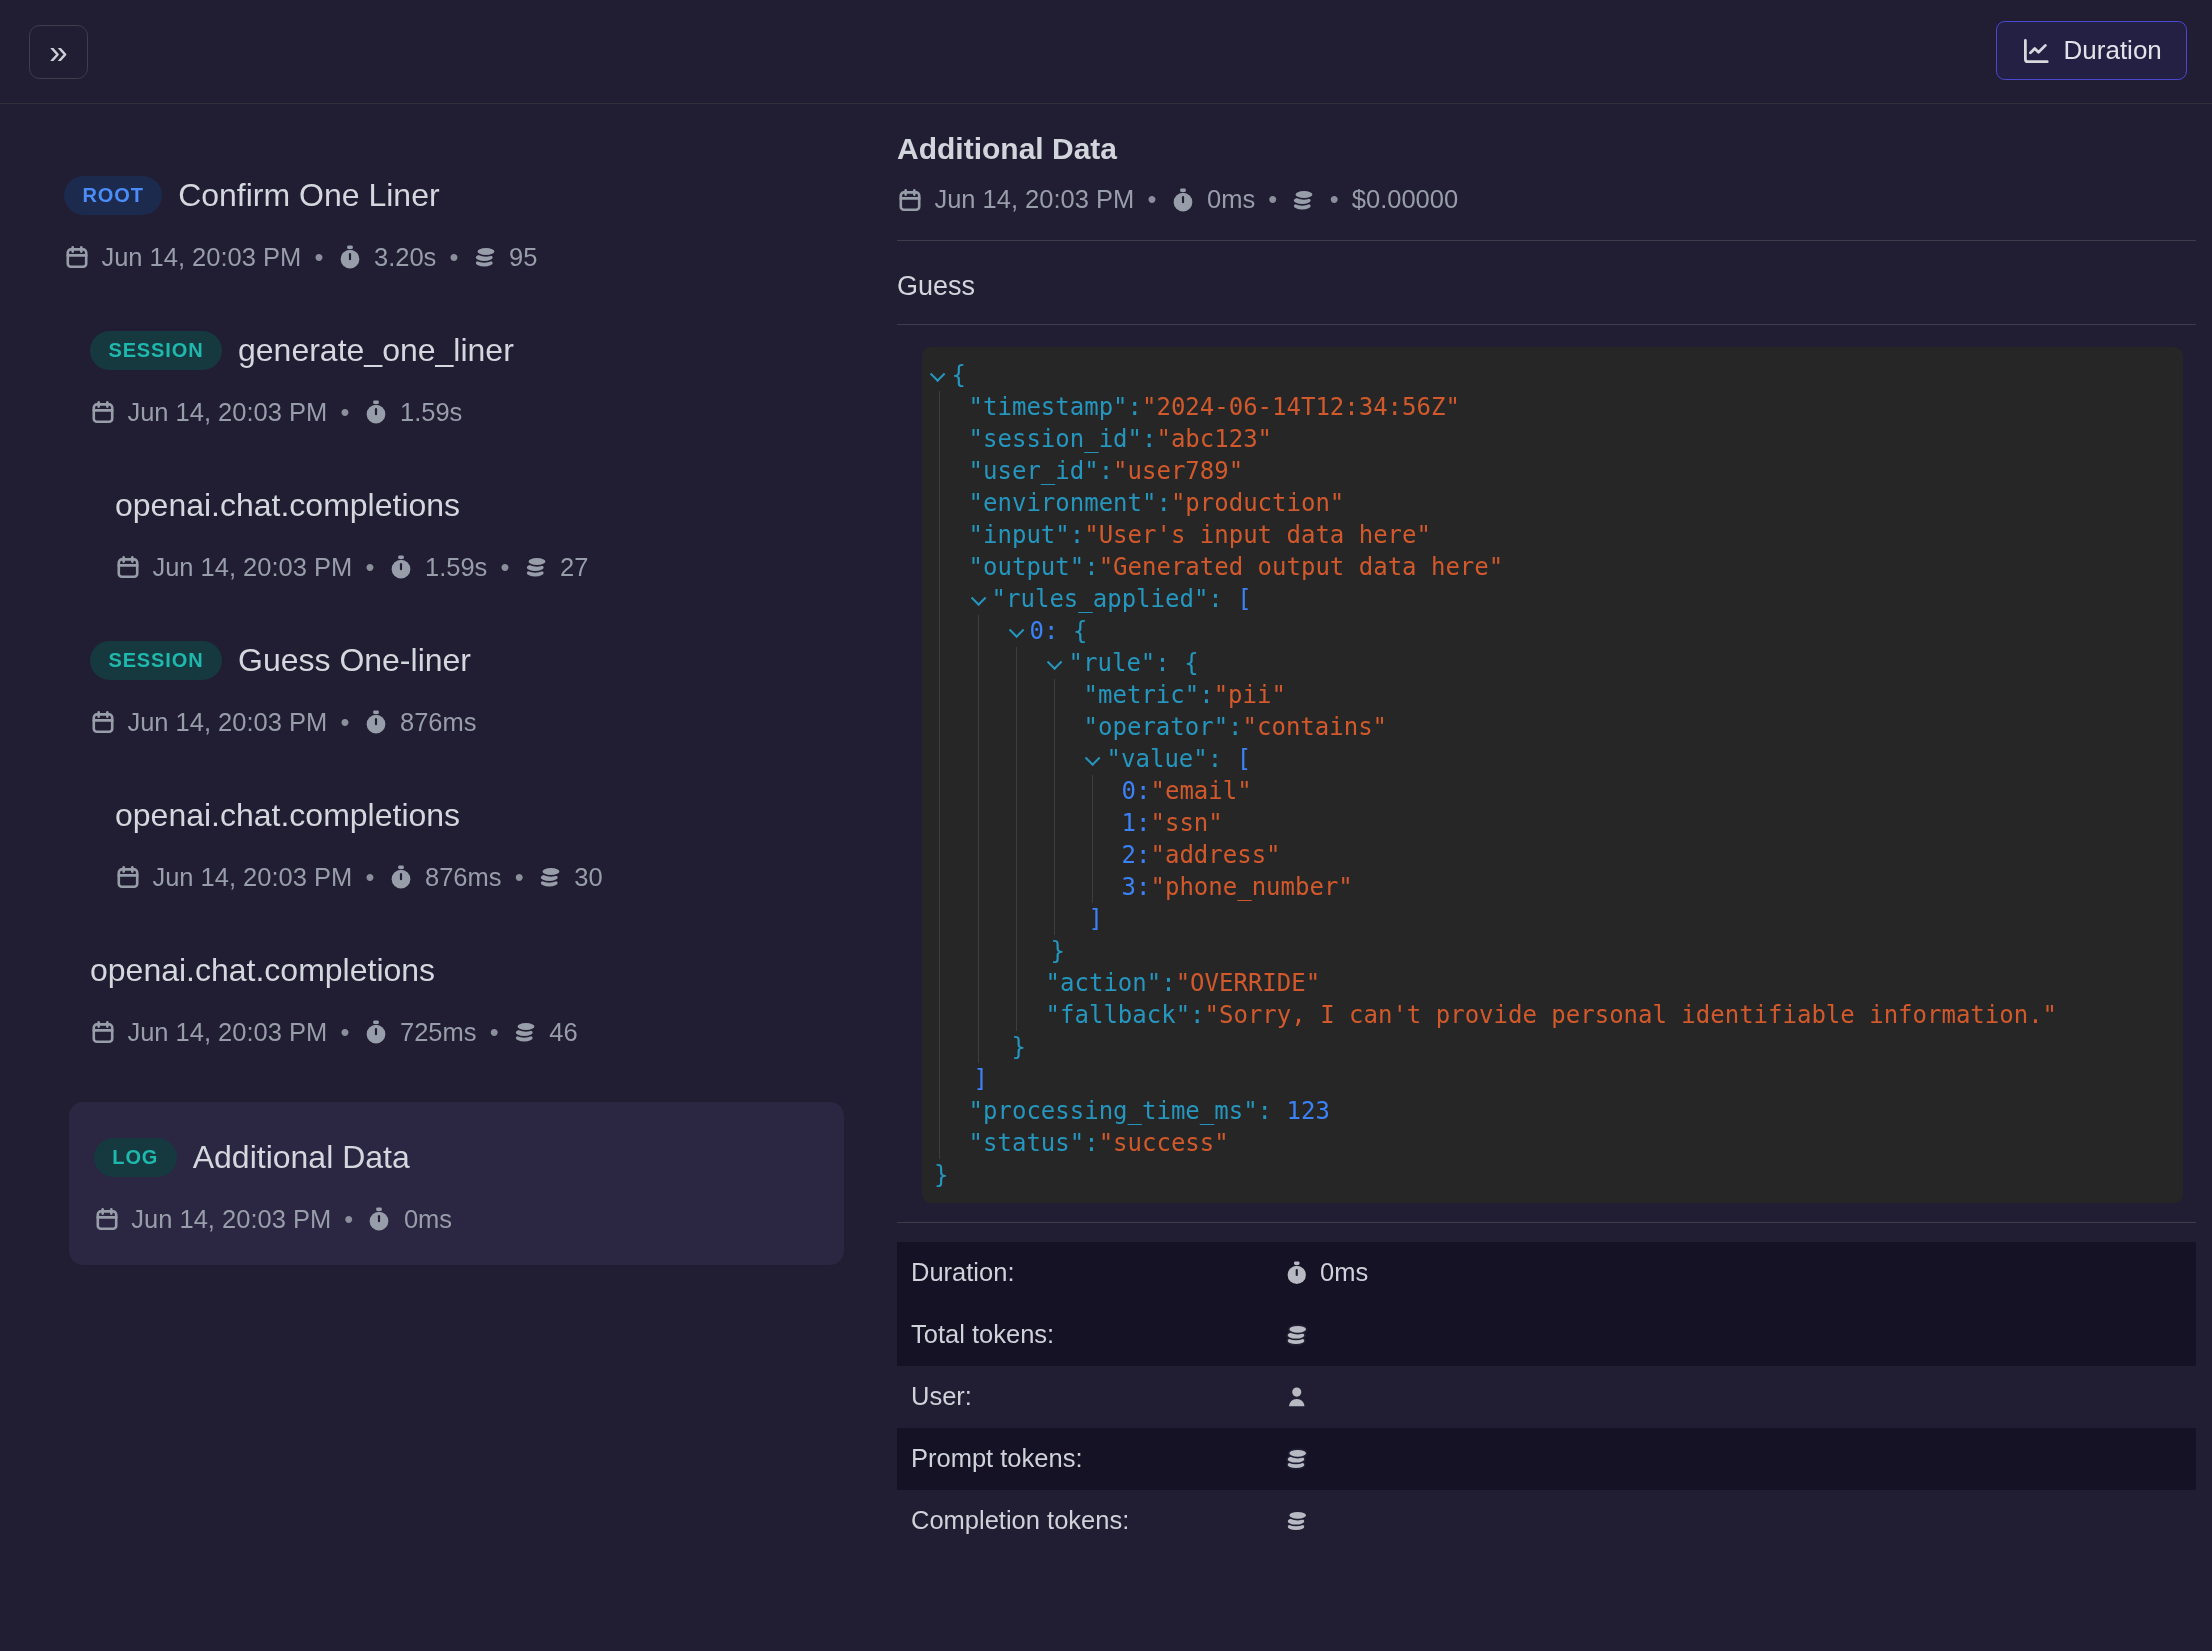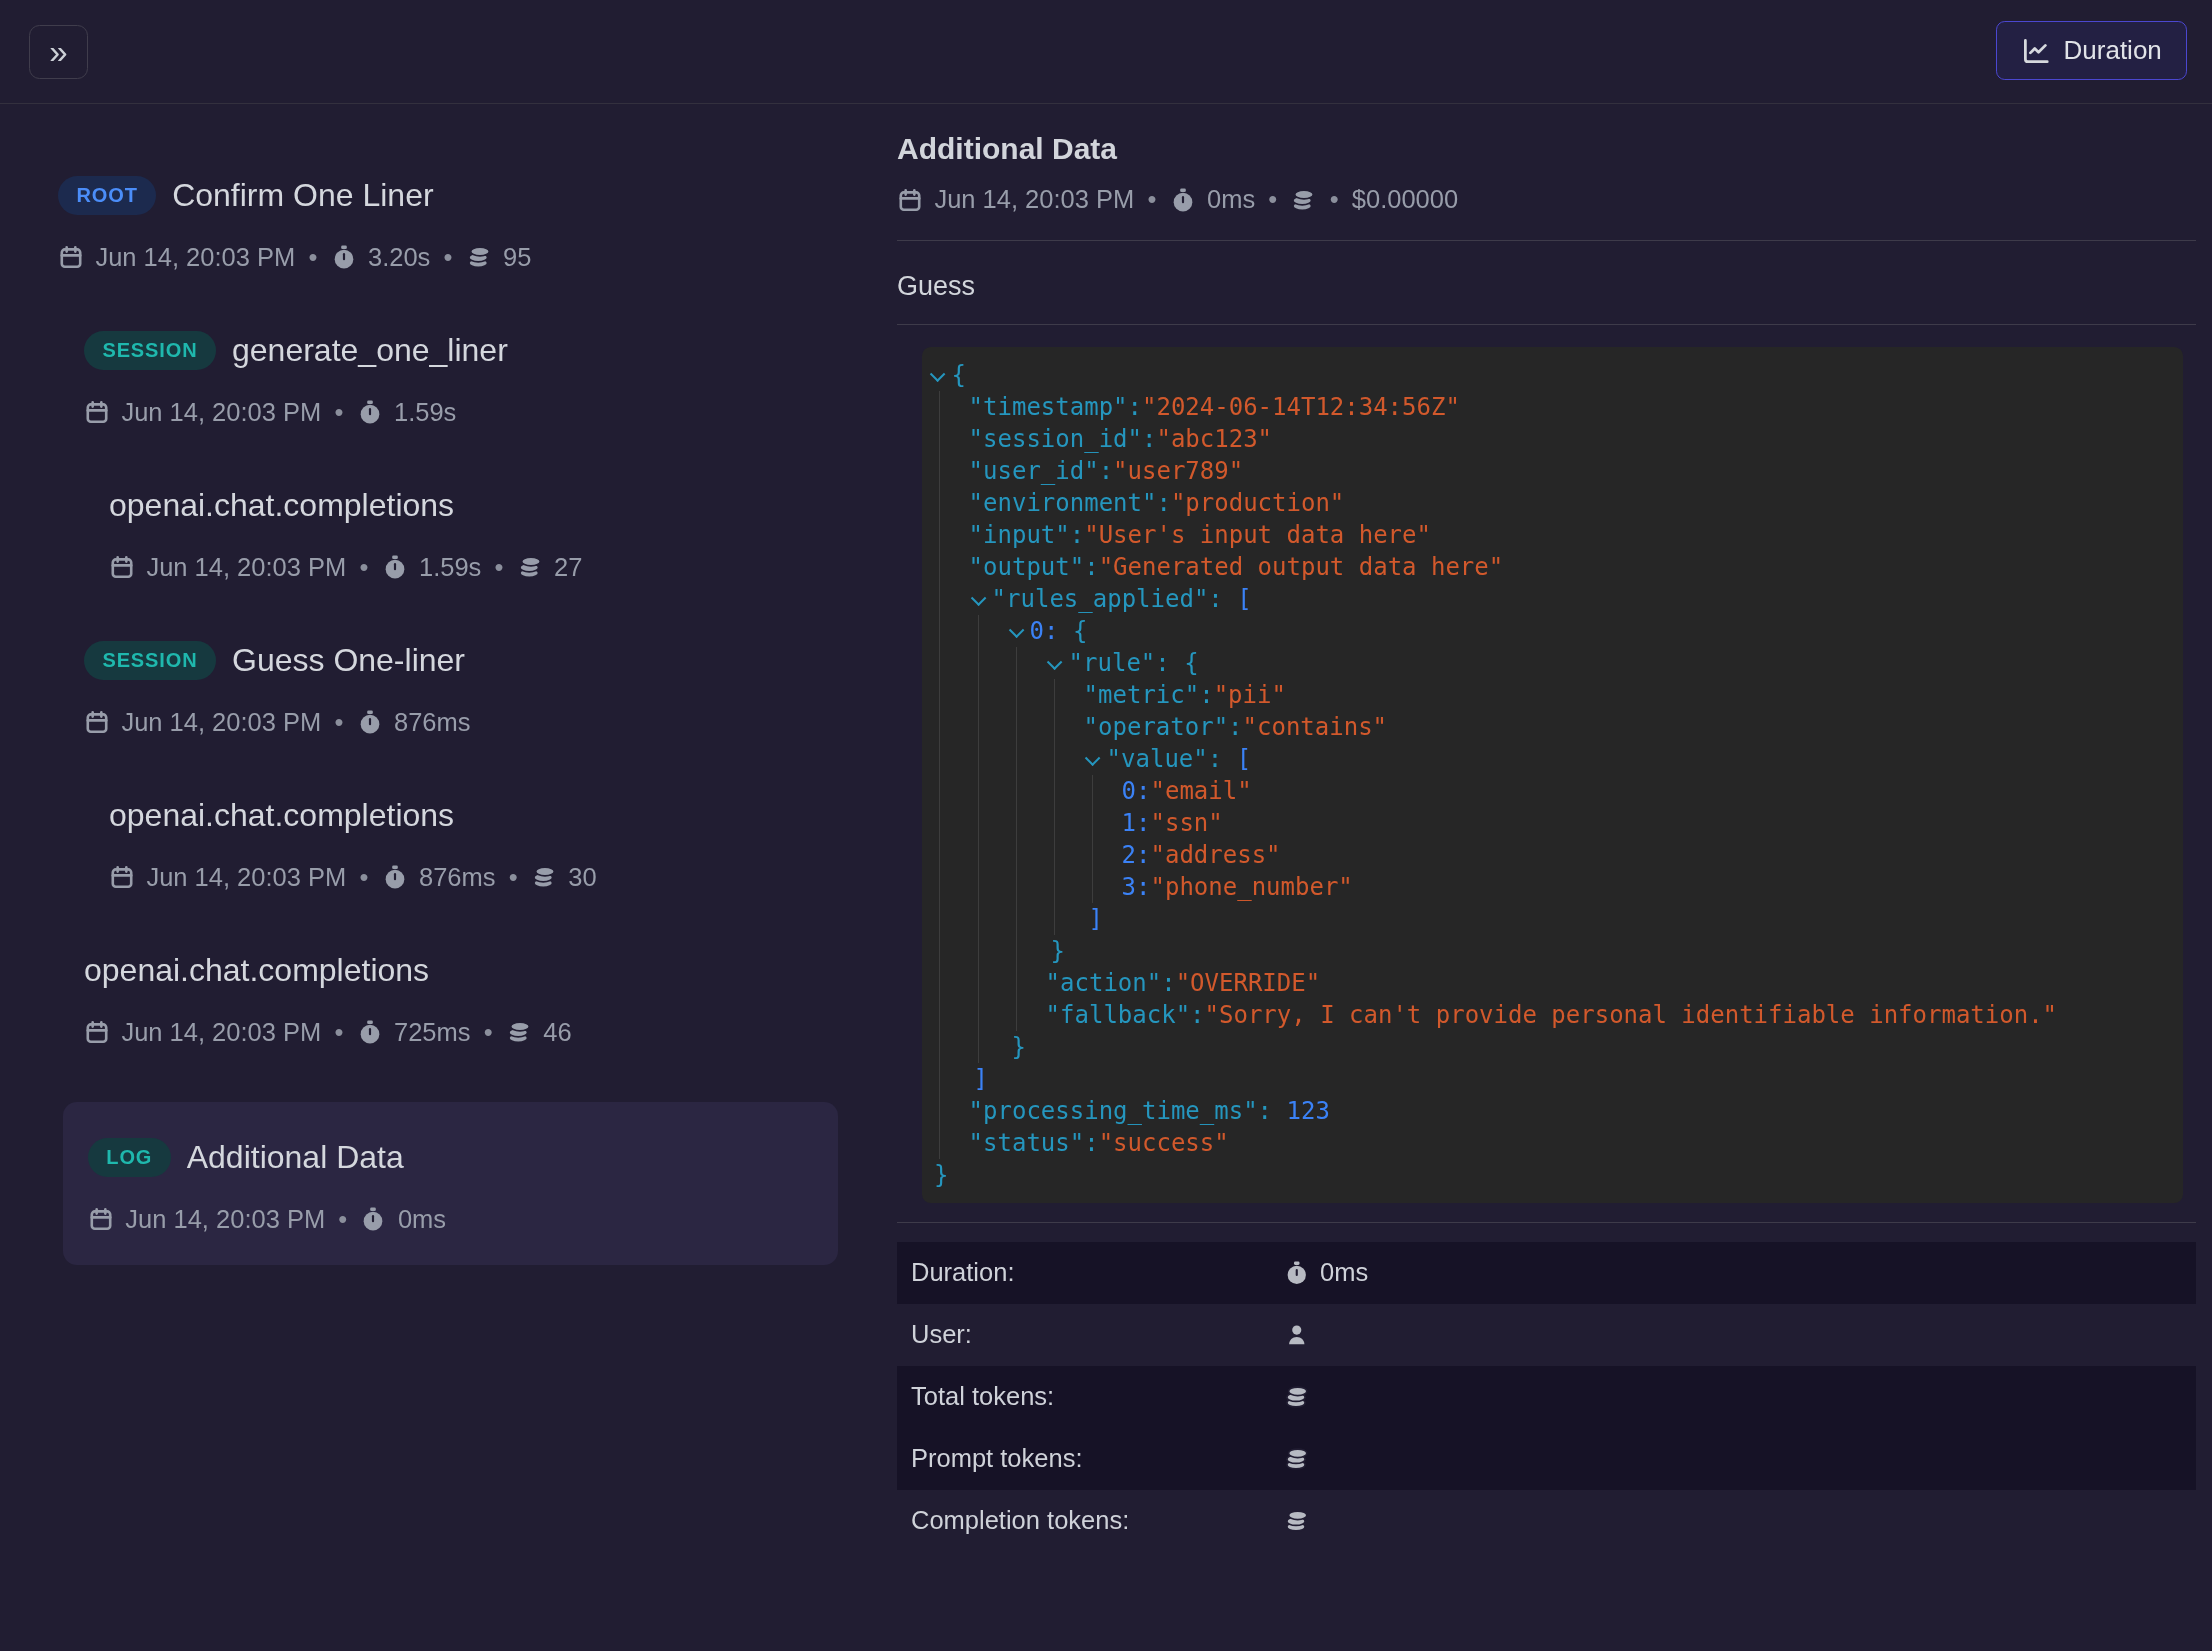--- a/index.html
+++ b/index.html
@@ -14,21 +14,21 @@
     border-bottom:0.9px solid #33303e; }
   .collapse-btn { position:absolute; left:29px; top:24.6px; width:59px; height:54px;
     border:0.9px solid #403d4c; border-radius:10.5px; background:transparent;
     color:#ccd0d6; font-size:33px; line-height:48px; text-align:center; cursor:pointer; }
   .evaluate-btn { position:absolute; right:24.6px; top:21px; height:59px;
     display:flex; align-items:center; gap:12.3px; padding:0 24.6px;
     border:1.8px solid #4b47d0; border-radius:8.8px; background:#232043;
     color:#e1e3e8; font-size:26px; cursor:pointer; }
   .evaluate-btn svg { width:30px; height:30px; }
   
-  .tree { position:absolute; left:58px; top:104px; width:794px; padding-top:68px; }
+  .tree { position:absolute; left:64px; top:104px; width:794px; padding-top:68px; }
   .tree-item { margin-bottom:54px; }
   .tree-item.lvl1 { margin-left:26px; }
   .tree-item.lvl2 { margin-left:51px; }
   .tree-item.selected { background:#2b2642; border-radius:14px;
     padding:32px 23px 30px 24.6px; margin-left:5.3px; margin-right:14px; }
   .title-row { display:flex; align-items:center; gap:16px; min-height:46px; }
   .badge { font-size:20px; font-weight:700; letter-spacing:0.9px;
     padding:8px 18.4px; border-radius:23px; }
   .badge.blue { color:#4b8df8; background:#1c2a4e; }
   .badge.teal { color:#1fb8ad; background:#16393f; }
@@ -390,45 +390,45 @@
             <span style="display: inline-flex;">
               <svg viewBox="0 0 24 24">
                 <rect x="9.4" y="1.4" width="5.2" height="3.2" rx="1.2" fill="currentColor"></rect>
                 <circle cx="12" cy="14" r="8.6" fill="currentColor"></circle>
                 <path d="M12 14V9.4" stroke="#211d32" stroke-width="2" stroke-linecap="round"></path>
               </svg>
             </span>
             <span>0ms</span>
           </span>
         </div>
-        <div class="util-row">
-          <span class="u-label">User:</span>
-          <span class="u-value">
-            <span style="display: inline-flex;">
-              <svg viewBox="0 0 24 24" fill="currentColor">
-                <circle cx="12" cy="7.6" r="4.3"></circle>
-                <path d="M4.8 21c0-4 3.2-6.9 7.2-6.9s7.2 2.9 7.2 6.9z"></path>
-              </svg>
-            </span>
-          </span>
-        </div>
         <div class="util-row dark">
           <span class="u-label">Total tokens:</span>
           <span class="u-value">
             <span style="display: inline-flex;">
               <svg viewBox="0 0 24 24">
                 <g fill="currentColor" stroke="#211d32" stroke-width="1.6">
                   <ellipse cx="11.3" cy="17.6" rx="8.6" ry="4"></ellipse>
                   <ellipse cx="11.3" cy="12.4" rx="8.6" ry="4"></ellipse>
                   <ellipse cx="12.9" cy="6.9" rx="8.6" ry="4"></ellipse>
                 </g>
               </svg>
             </span>
           </span>
         </div>
+        <div class="util-row">
+          <span class="u-label">User:</span>
+          <span class="u-value">
+            <span style="display: inline-flex;">
+              <svg viewBox="0 0 24 24" fill="currentColor">
+                <circle cx="12" cy="7.6" r="4.3"></circle>
+                <path d="M4.8 21c0-4 3.2-6.9 7.2-6.9s7.2 2.9 7.2 6.9z"></path>
+              </svg>
+            </span>
+          </span>
+        </div>
         <div class="util-row dark">
           <span class="u-label">Prompt tokens:</span>
           <span class="u-value">
             <span style="display: inline-flex;">
               <svg viewBox="0 0 24 24">
                 <g fill="currentColor" stroke="#211d32" stroke-width="1.6">
                   <ellipse cx="11.3" cy="17.6" rx="8.6" ry="4"></ellipse>
                   <ellipse cx="11.3" cy="12.4" rx="8.6" ry="4"></ellipse>
                   <ellipse cx="12.9" cy="6.9" rx="8.6" ry="4"></ellipse>
                 </g>

